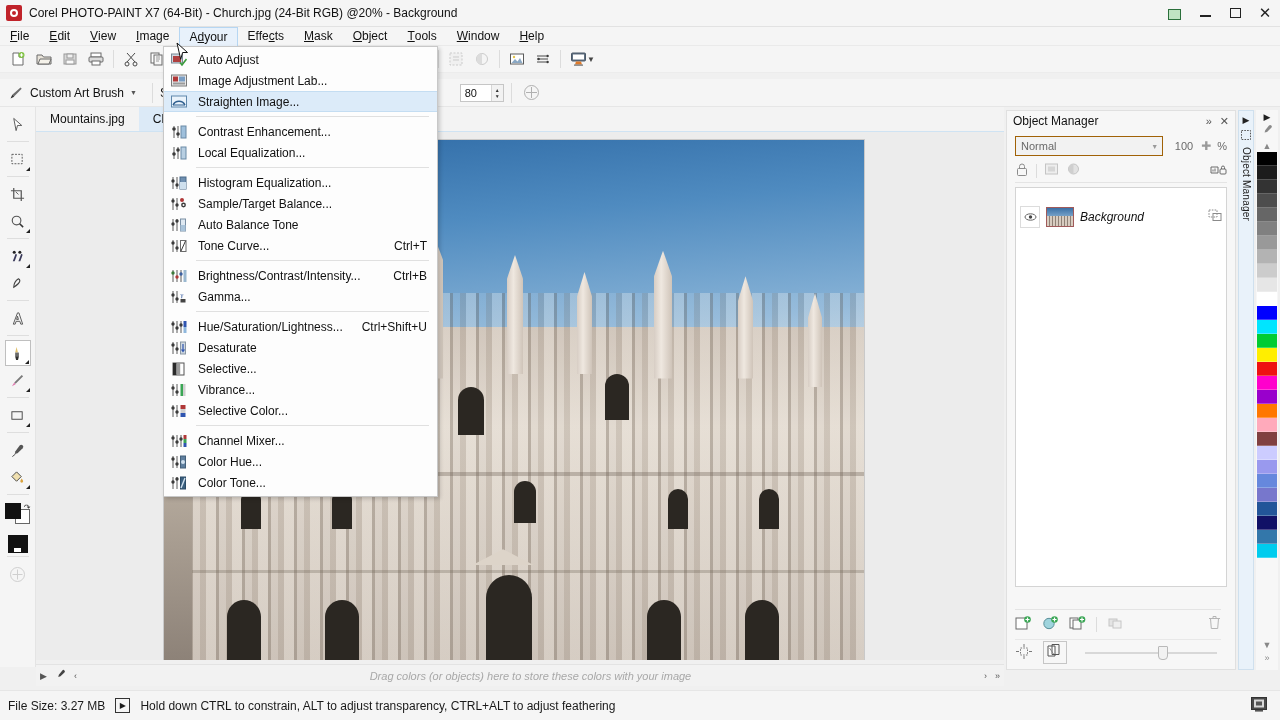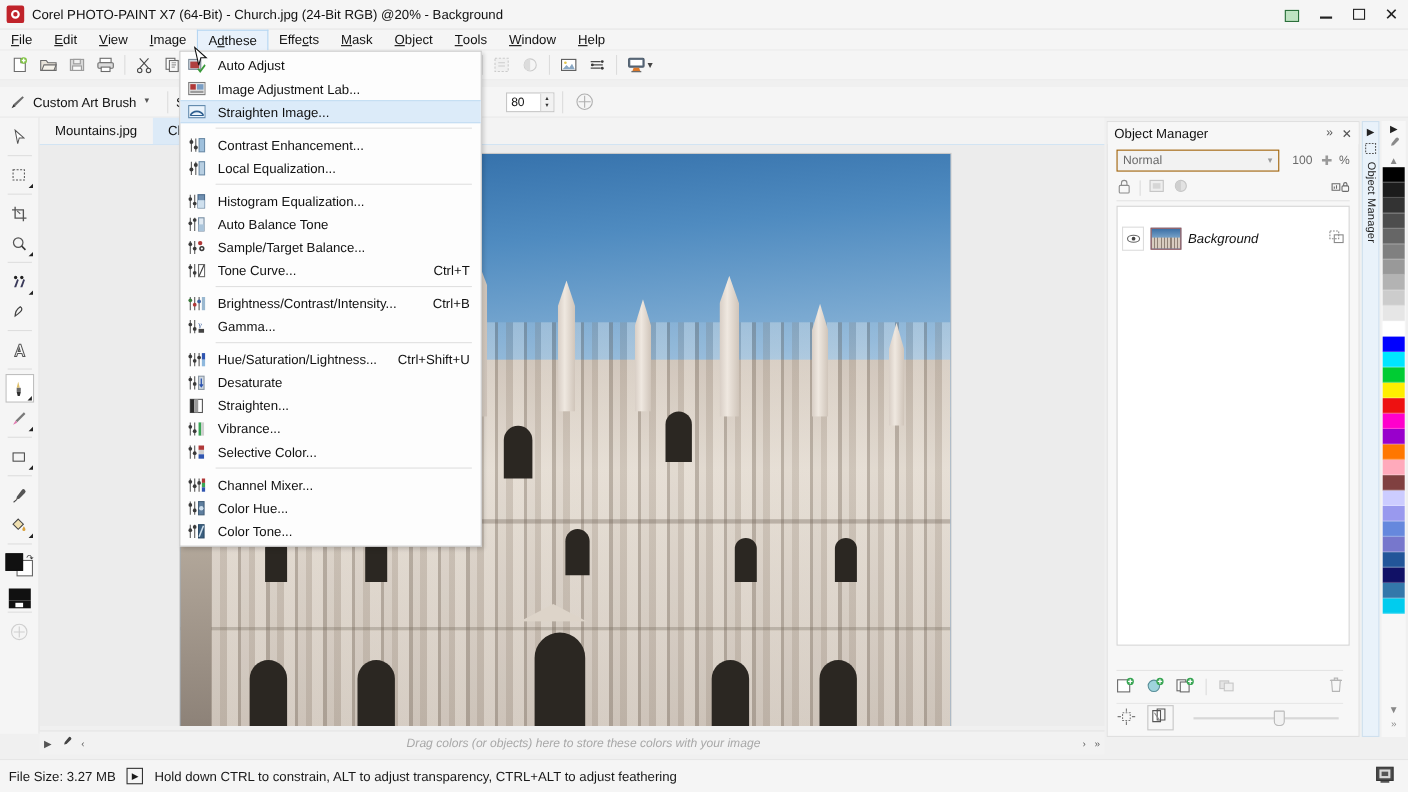--- a/index.html
+++ b/index.html
@@ -303,21 +303,21 @@
         <span>dit</span>
       </div>
     <div class="menu-item">
         <span class="mnem">V</span>
         <span>iew</span>
       </div>
     <div class="menu-item">
         <span class="mnem">I</span>
         <span>mage</span>
       </div>
-    <div class="menu-item active">A<span class="mnem">d</span><span>these</span></div>
+    <div class="menu-item active">A<span class="mnem">d</span><span>your</span></div>
     <div class="menu-item">Effe<span class="mnem">c</span><span>ts</span></div>
     <div class="menu-item">
         <span class="mnem">M</span>
         <span>ask</span>
       </div>
     <div class="menu-item">
         <span class="mnem">O</span>
         <span>bject</span>
       </div>
     <div class="menu-item">
@@ -945,41 +945,41 @@
             <rect x="9" y="6" width="6" height="7" fill="#cfe0ee"></rect>
           </svg>
         </span>
         <span class="mi-label">Histogram Equalization...</span>
         <span class="mi-accel"></span>
       </div>
       <div class="mrow">
         <span class="mi-icon">
           <svg width="16" height="14" viewBox="0 0 16 14">
             <path d="M2 1v12M6 1v12" stroke="#5a5a5a"></path>
-            <circle cx="2" cy="6" r="1.7" fill="#3a3a3a"></circle>
-            <circle cx="6" cy="3" r="1.7" fill="#3a3a3a"></circle>
-            <rect x="9.5" y="1" width="5" height="12" fill="#dfe9f2" stroke="#7a8fa4"></rect>
-            <rect x="9.5" y="7" width="5" height="6" fill="#aac4da"></rect>
-          </svg>
-        </span>
-        <span class="mi-label">Auto Balance Tone</span>
-        <span class="mi-accel"></span>
-      </div>
-      <div class="mrow">
-        <span class="mi-icon">
-          <svg width="16" height="14" viewBox="0 0 16 14">
-            <path d="M2 1v12M6 1v12" stroke="#5a5a5a"></path>
             <circle cx="2" cy="4" r="1.7" fill="#3a3a3a"></circle>
             <circle cx="6" cy="8" r="1.7" fill="#3a3a3a"></circle>
             <circle cx="11" cy="3" r="2" fill="#b03838"></circle>
             <circle cx="12.5" cy="8" r="2.4" fill="#3a3a3a"></circle>
             <circle cx="12.5" cy="8" r="1" fill="#fff"></circle>
           </svg>
         </span>
         <span class="mi-label">Sample/Target Balance...</span>
+        <span class="mi-accel"></span>
+      </div>
+      <div class="mrow">
+        <span class="mi-icon">
+          <svg width="16" height="14" viewBox="0 0 16 14">
+            <path d="M2 1v12M6 1v12" stroke="#5a5a5a"></path>
+            <circle cx="2" cy="6" r="1.7" fill="#3a3a3a"></circle>
+            <circle cx="6" cy="3" r="1.7" fill="#3a3a3a"></circle>
+            <rect x="9.5" y="1" width="5" height="12" fill="#dfe9f2" stroke="#7a8fa4"></rect>
+            <rect x="9.5" y="7" width="5" height="6" fill="#aac4da"></rect>
+          </svg>
+        </span>
+        <span class="mi-label">Auto Balance Tone</span>
         <span class="mi-accel"></span>
       </div>
       <div class="mrow">
         <span class="mi-icon">
           <svg width="16" height="14" viewBox="0 0 16 14">
             <path d="M2 1v12M6 1v12" stroke="#5a5a5a"></path>
             <circle cx="2" cy="4" r="1.7" fill="#3a3a3a"></circle>
             <circle cx="6" cy="9" r="1.7" fill="#3a3a3a"></circle>
             <rect x="9.5" y="1.5" width="5.5" height="11" fill="#fff" stroke="#6a6a6a"></rect>
             <path d="M10 12l4.5-10" stroke="#3a3a3a"></path>
@@ -1044,21 +1044,21 @@
         <span class="mi-accel"></span>
       </div>
       <div class="mrow">
         <span class="mi-icon">
           <svg width="16" height="14" viewBox="0 0 16 14">
             <rect x="2" y="1" width="11" height="12" fill="#fff" stroke="#555"></rect>
             <rect x="2" y="1" width="3.6" height="12" fill="#2a2a2a"></rect>
             <rect x="5.6" y="1" width="3.6" height="12" fill="#9a9a9a"></rect>
           </svg>
         </span>
-        <span class="mi-label">Straighten...</span>
+        <span class="mi-label">Selective...</span>
         <span class="mi-accel"></span>
       </div>
       <div class="mrow">
         <span class="mi-icon">
           <svg width="16" height="14" viewBox="0 0 16 14">
             <path d="M2 1v12M6 1v12" stroke="#5a5a5a"></path>
             <circle cx="2" cy="5" r="1.7" fill="#3a3a3a"></circle>
             <circle cx="6" cy="9" r="1.7" fill="#3a3a3a"></circle>
             <rect x="9.5" y="1" width="2.5" height="12" fill="#3aa655"></rect>
             <rect x="12" y="1" width="2.5" height="12" fill="#d0d0d0"></rect>

